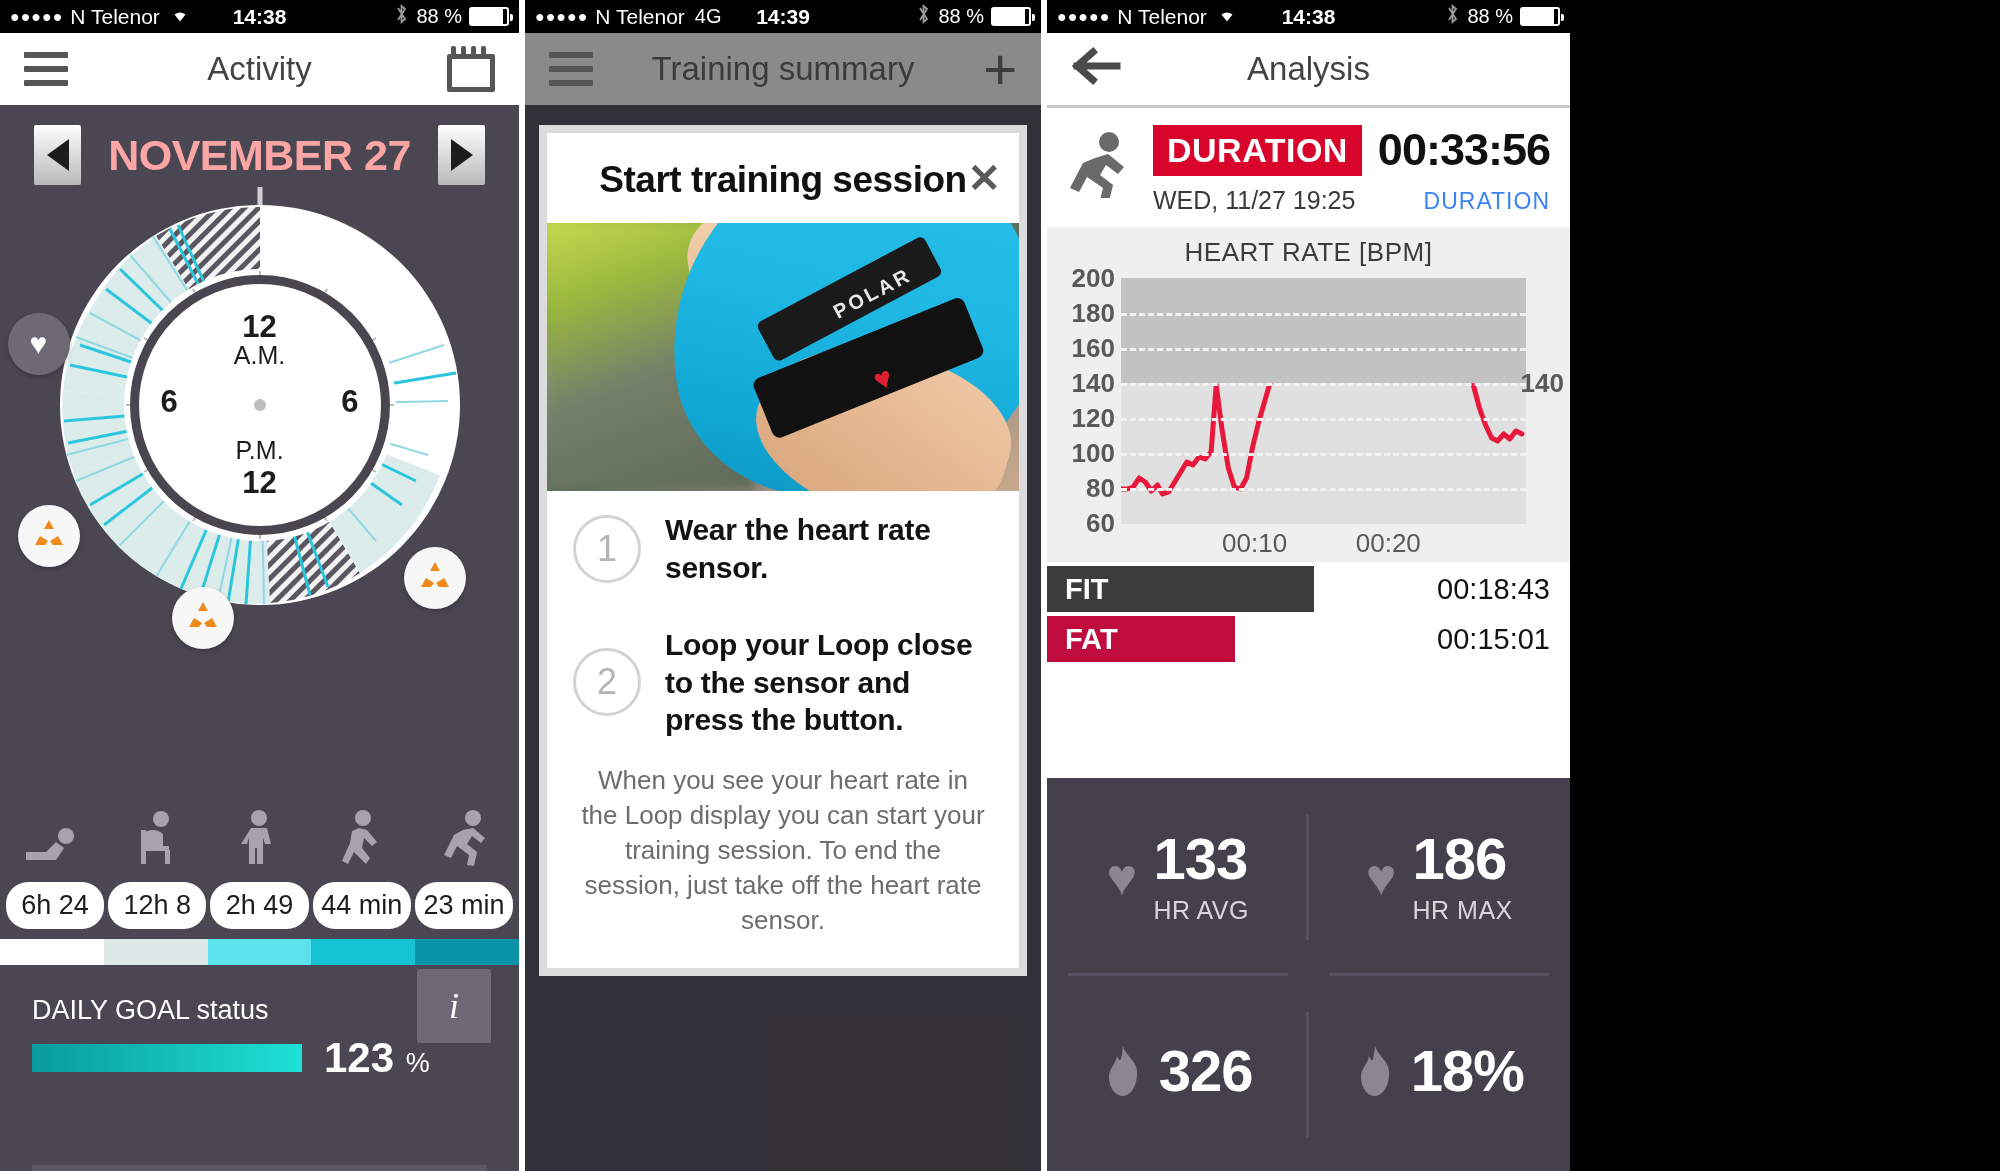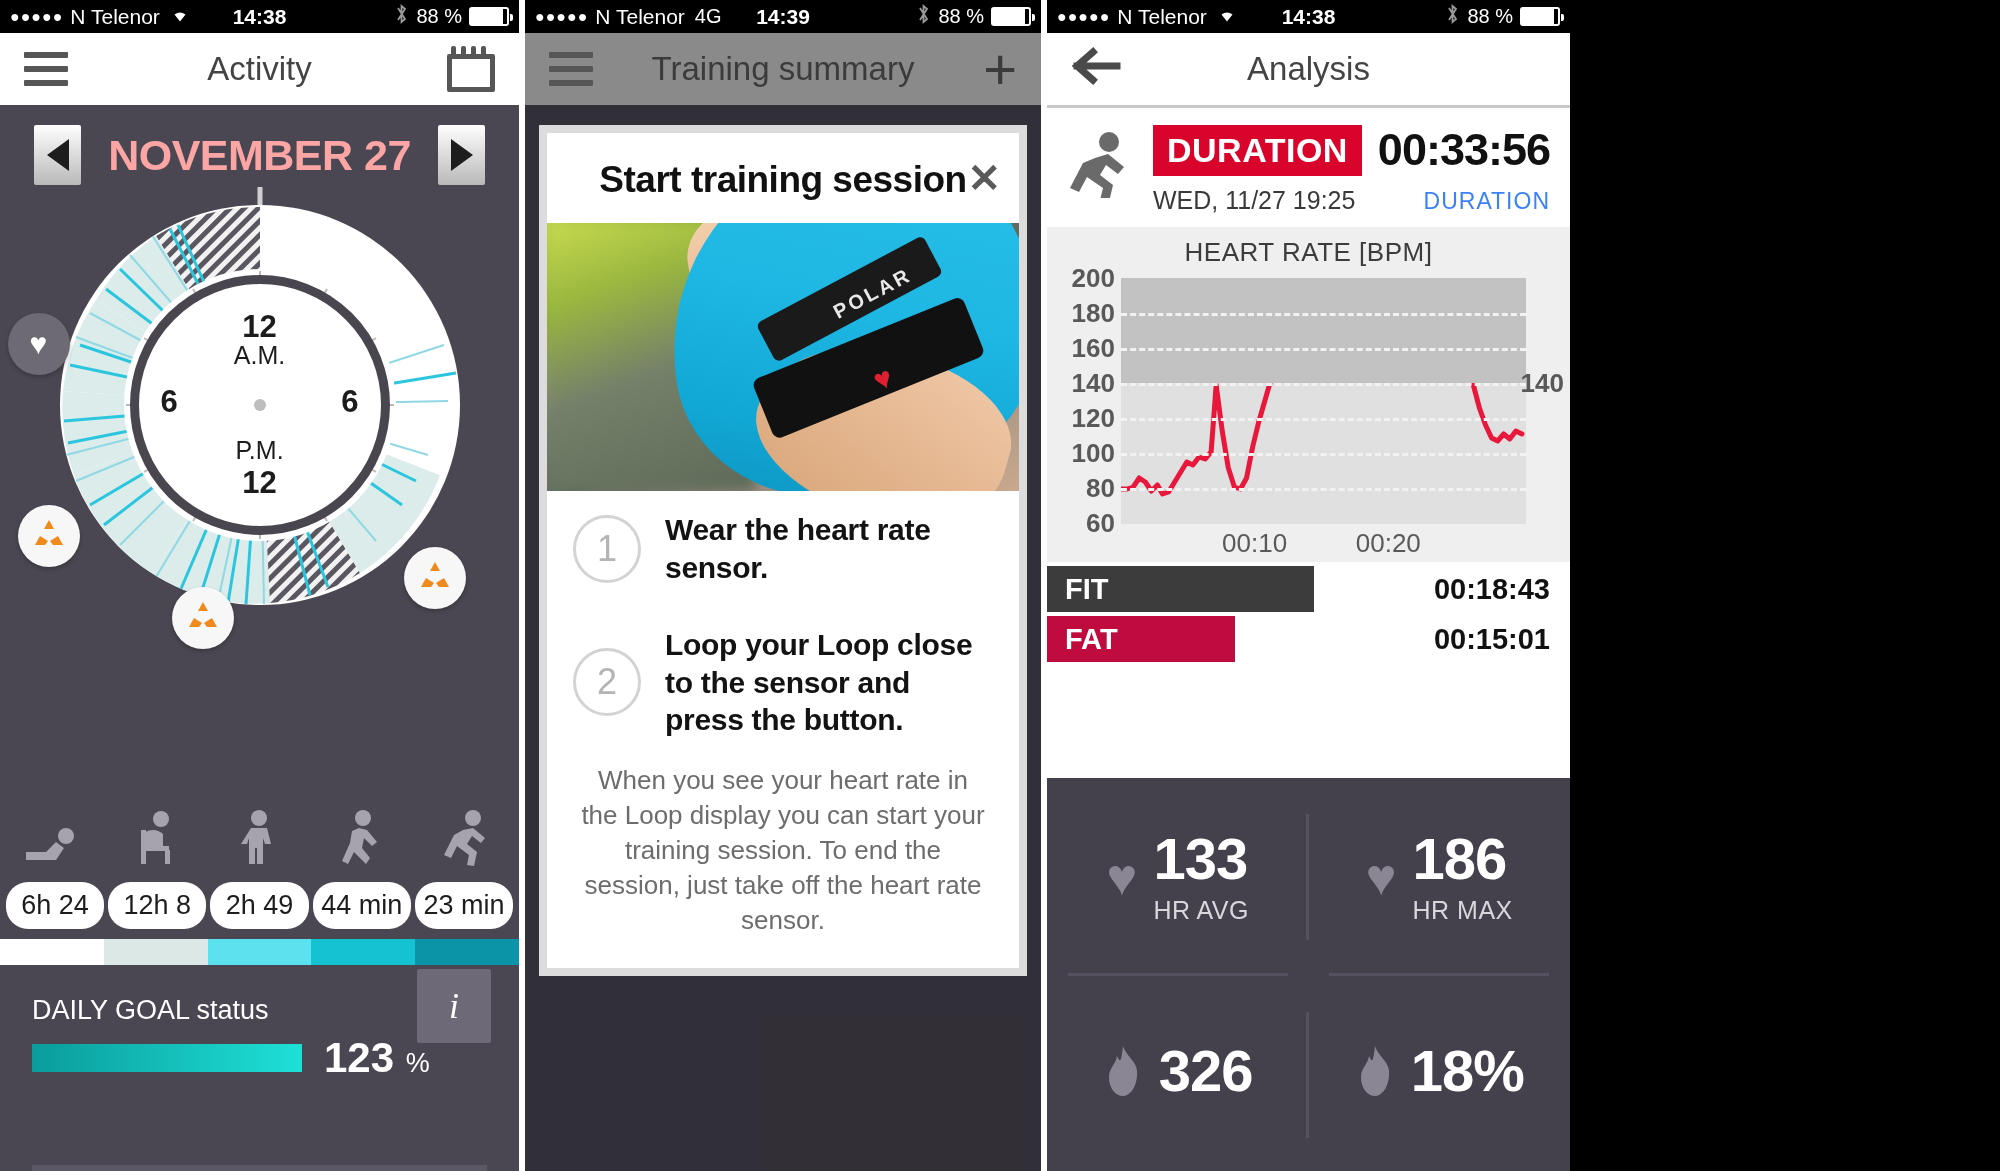--- a/index.html
+++ b/index.html
@@ -147,21 +147,21 @@
   .endbar .dark { position:absolute; top:0; left:0; width:100%; background:#4a4a4a; }
   .endbar .red { position:absolute; bottom:0; left:0; width:100%; background:#d9042b; }
   .rightval { position:absolute; right:0; font-size:26px; color:#595959; font-weight:bold; transform:translateY(-50%); }
   .xlabels { position:absolute; left:74px; right:44px; top:250px; height:30px; }
   .xlabels span { position:absolute; font-size:26px; color:#595959; transform:translateX(-50%); }
 
   .zonerow { display:flex; align-items:center; height:46px; margin-top:4px; }
   .zonebar { height:46px; display:flex; align-items:center; padding-left:18px; color:#fff; font-size:29px; font-weight:bold; }
   .zonefit { background:#3c3c3c; }
   .zonefat { background:#bf0b3e; }
-  .zonetime { margin-left:auto; padding-right:20px; font-size:29px; font-weight:bold; color:#111; }
+  .zonetime { margin-left:auto; padding-right:20px; font-size:29px; font-weight:normal; color:#111; }
 
   .an-stats { background:#45414c; position:absolute; left:0; right:0; bottom:0; top:670px; }
   .statgrid { display:flex; flex-wrap:wrap; height:100%; }
   .statcell { width:50%; height:50%; display:flex; align-items:center; justify-content:center; gap:16px; position:relative; }
   .statcell.br::after { content:''; position:absolute; right:0; top:18%; height:64%; width:3px; background:#565161; }
   .statcell.bb::before { content:''; position:absolute; bottom:0; left:8%; right:8%; height:3px; background:#565161; }
   .sicon { font-size:52px; color:#8b8693; line-height:1; }
   .sval { font-size:58px; font-weight:bold; color:#fff; line-height:1; letter-spacing:-1px; }
   .slbl { font-size:25px; color:#d9d7dc; margin-top:8px; letter-spacing:0.5px; }
 </style>

